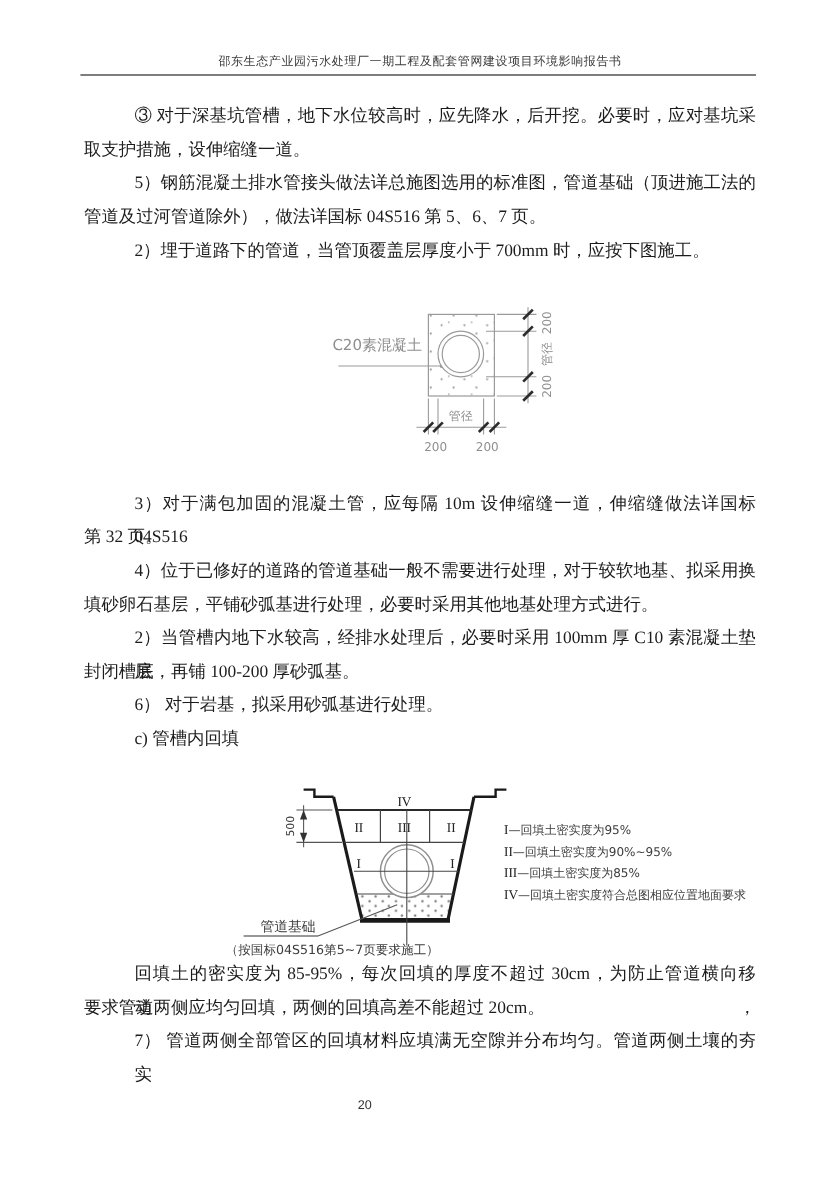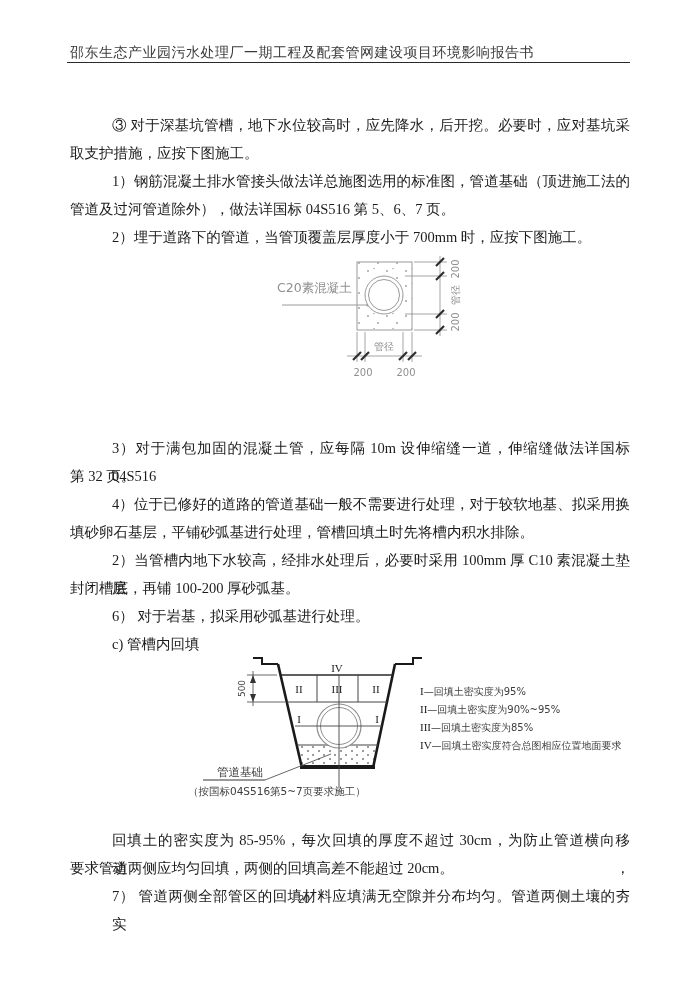--- a/index.html
+++ b/index.html
@@ -2,51 +2,51 @@
 <html><head>
 <meta charset="utf-8">
 <style>
   html,body{margin:0;padding:0;}
   body{
     width:700px;height:989px;position:relative;background:#ffffff;
     font-family:"Liberation Serif","DejaVu Serif",serif;color:#1c1c1c;
     overflow:hidden;
   }
   .hdr-title{
-    position:absolute;top:44px;left:70px;width:560px;text-align:left;
-    font-size:14px;color:#3a3a3a;letter-spacing:.5px;
+    position:absolute;top:44px;left:70px;width:560px;text-align:center;
+    font-size:10px;color:#3a3a3a;letter-spacing:.5px;
   }
   .hdr-rule{position:absolute;top:62px;left:67px;width:563px;height:0;
     border-top:1.8px solid #2a2a2a;}
-  .textblock{position:absolute;left:70px;width:560px;margin-top:28px;}
+  .textblock{position:absolute;left:70px;width:560px;}
   .tline{height:28px;line-height:28px;font-size:14.5px;white-space:nowrap;}
   .tline.ind{padding-left:42px;}
   .tline.fill{white-space:normal;text-align:justify;text-align-last:justify;}
   #blockA{top:83px;}
   #blockB{top:406px;}
   #blockC{top:798px;}
-  .pageno{position:absolute;top:893px;left:0;width:608px;text-align:center;
+  .pageno{position:absolute;top:915px;left:0;width:608px;text-align:center;
     font-size:10.5px;color:#333;font-family:"Liberation Sans","DejaVu Sans",sans-serif;}
   svg{position:absolute;overflow:visible;}
   #diag1{left:270px;top:252px;}
   #diag2{left:185px;top:645px;}
   .cad-gray{font-family:"DejaVu Sans","Liberation Sans",sans-serif;fill:#8f8f8f;}
   .cad-dark{font-family:"DejaVu Sans","Liberation Sans",sans-serif;fill:#3c3c3c;}
   .roman{font-family:"Liberation Serif","DejaVu Serif",serif;fill:#222;}
 </style>
 </head>
 <body>
 
 <div class="hdr-title">邵东生态产业园污水处理厂一期工程及配套管网建设项目环境影响报告书</div>
 <div class="hdr-rule"></div>
 
 <div class="textblock" id="blockA">
   <div class="tline ind fill">③ 对于深基坑管槽，地下水位较高时，应先降水，后开挖。必要时，应对基坑采</div>
-  <div class="tline">取支护措施，应按下图施工。</div>
-  <div class="tline ind fill">1）钢筋混凝土排水管接头做法详总施图选用的标准图，管道基础（顶进施工法的</div>
+  <div class="tline">取支护措施，设伸缩缝一道。</div>
+  <div class="tline ind fill">5）钢筋混凝土排水管接头做法详总施图选用的标准图，管道基础（顶进施工法的</div>
   <div class="tline">管道及过河管道除外），做法详国标 04S516 第 5、6、7 页。</div>
   <div class="tline ind">2）埋于道路下的管道，当管顶覆盖层厚度小于 700mm 时，应按下图施工。</div>
 </div>
 
 <svg id="diag1" width="205" height="140" viewBox="0 0 205 140">
   <defs>
     <pattern id="stip1" width="19" height="15" patternUnits="userSpaceOnUse">
       <circle cx="3" cy="4" r="0.9" fill="#9a9a9a"></circle>
       <circle cx="13" cy="11" r="0.9" fill="#9a9a9a"></circle>
       <circle cx="9" cy="1.5" r="0.7" fill="#9a9a9a"></circle>
@@ -94,21 +94,21 @@
   </g>
   <text class="cad-gray" font-size="10" x="114" y="98" text-anchor="middle">管径</text>
   <text class="cad-gray" font-size="10" x="93" y="124" text-anchor="middle">200</text>
   <text class="cad-gray" font-size="10" x="136" y="124" text-anchor="middle">200</text>
 </svg>
 
 <div class="textblock" id="blockB">
   <div class="tline ind fill">3）对于满包加固的混凝土管，应每隔 10m 设伸缩缝一道，伸缩缝做法详国标 04S516</div>
   <div class="tline">第 32 页。</div>
   <div class="tline ind fill">4）位于已修好的道路的管道基础一般不需要进行处理，对于较软地基、拟采用换</div>
-  <div class="tline">填砂卵石基层，平铺砂弧基进行处理，管槽回填土时先将槽内积水排除。</div>
+  <div class="tline">填砂卵石基层，平铺砂弧基进行处理，必要时采用其他地基处理方式进行。</div>
   <div class="tline ind fill">2）当管槽内地下水较高，经排水处理后，必要时采用 100mm 厚 C10 素混凝土垫层</div>
   <div class="tline">封闭槽底，再铺 100-200 厚砂弧基。</div>
   <div class="tline ind">6）  对于岩基，拟采用砂弧基进行处理。</div>
   <div class="tline ind">c)  管槽内回填</div>
 </div>
 
 <svg id="diag2" width="455" height="160" viewBox="0 0 455 160">
   <defs>
     <pattern id="stip2" width="11" height="8" patternUnits="userSpaceOnUse">
       <circle cx="2" cy="2" r="1" fill="#7b7b7b"></circle>

